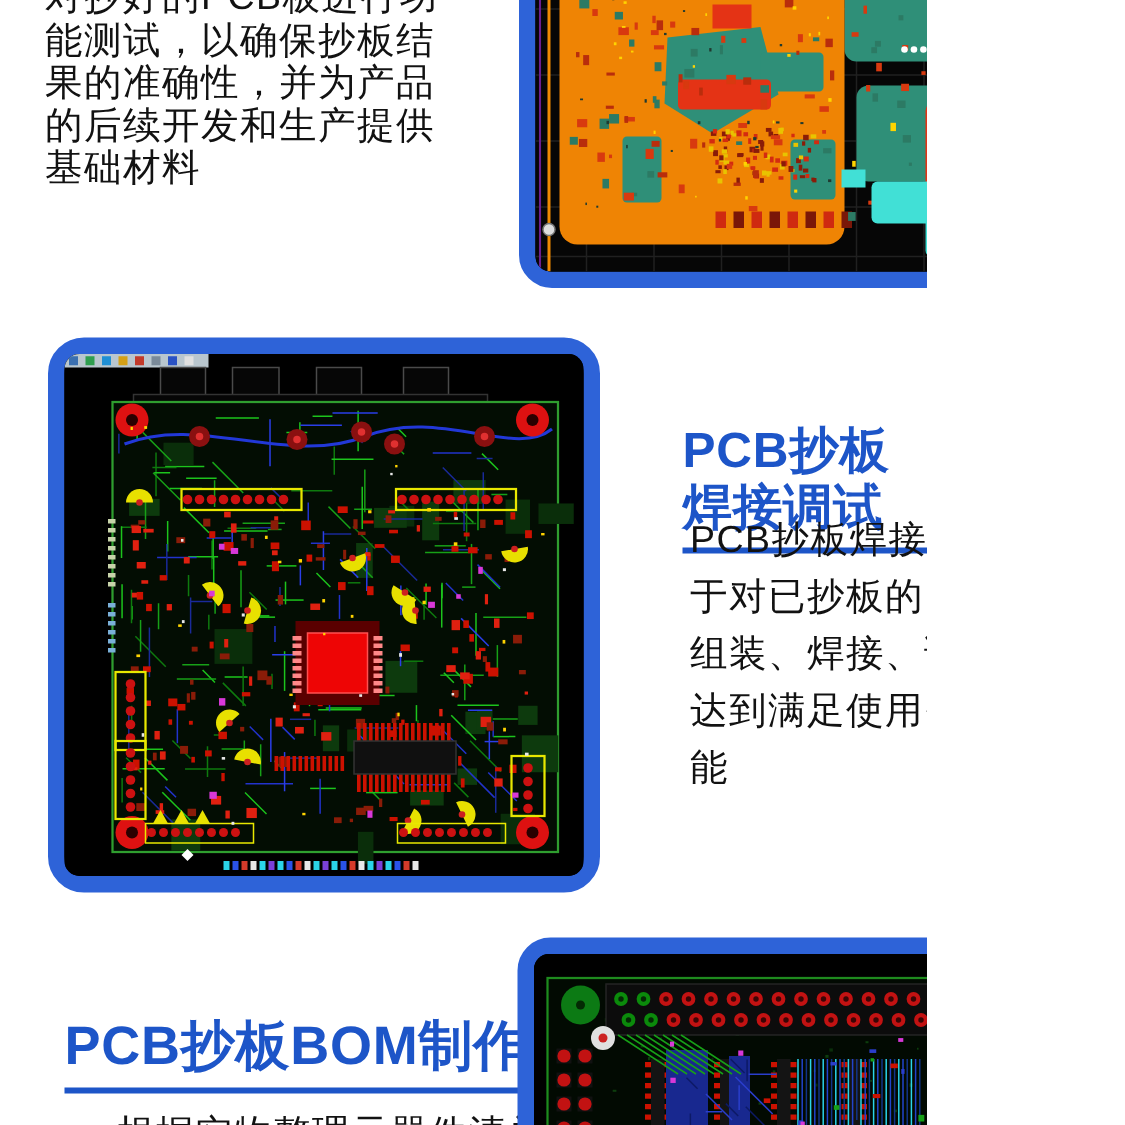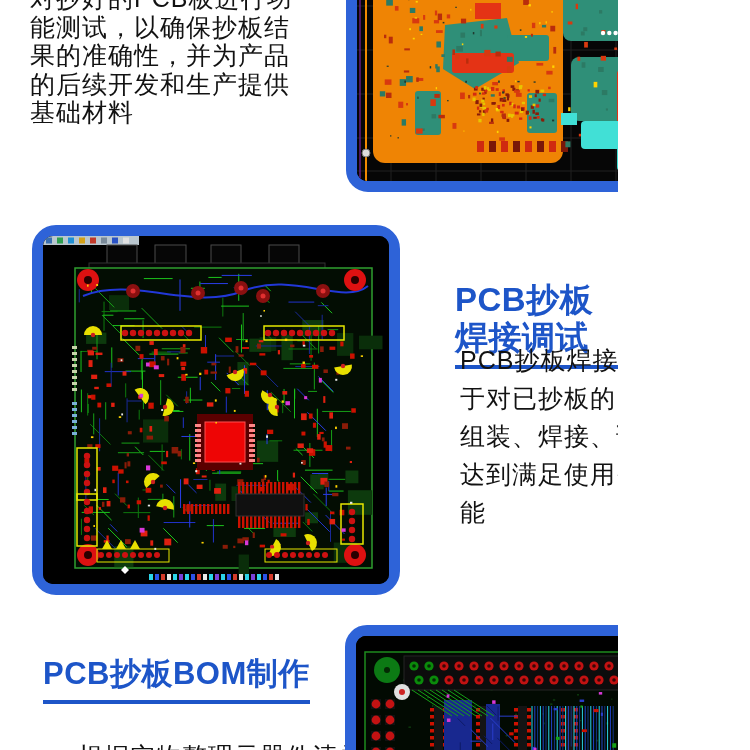--- a/index.html
+++ b/index.html
@@ -18,21 +18,21 @@
     white-space:pre-line;font-weight:500;
   }
   #p-test{left:30px;top:-16px;width:300px;}
   #p-solder{left:440px;top:341px;width:302px;line-height:38px;margin-left:20px;}
   #p-bom{left:78px;top:742px;width:560px;}
   .heading{
     position:absolute;margin:0;color:var(--accent);font-weight:bold;
     border-bottom:4px solid var(--accent);line-height:1.15;
   }
   #h-solder{left:455px;top:281px;font-size:33px;padding-bottom:8px;letter-spacing:0.5px;}
-  #h-bom{left:43px;top:656px;font-size:31px;padding-bottom:8px;letter-spacing:0.5px;}
+  #h-bom{left:43px;top:676px;font-size:36px;padding-bottom:8px;letter-spacing:0.5px;}
   .card{
     position:absolute;border:11px solid var(--frame);background:#000;
     box-sizing:border-box;
   }
   .card svg{position:absolute;inset:0;width:100%;height:100%;display:block;border-radius:10px;background:#050505;}
   #card-orange{left:346px;top:-38px;width:367px;height:230px;border-radius:22px;}
   #card-soft{left:32px;top:225px;width:368px;height:370px;border-radius:24px;}
   #card-dark{left:345px;top:625px;width:365px;height:200px;border-radius:22px;}
 </style>
 </head>

